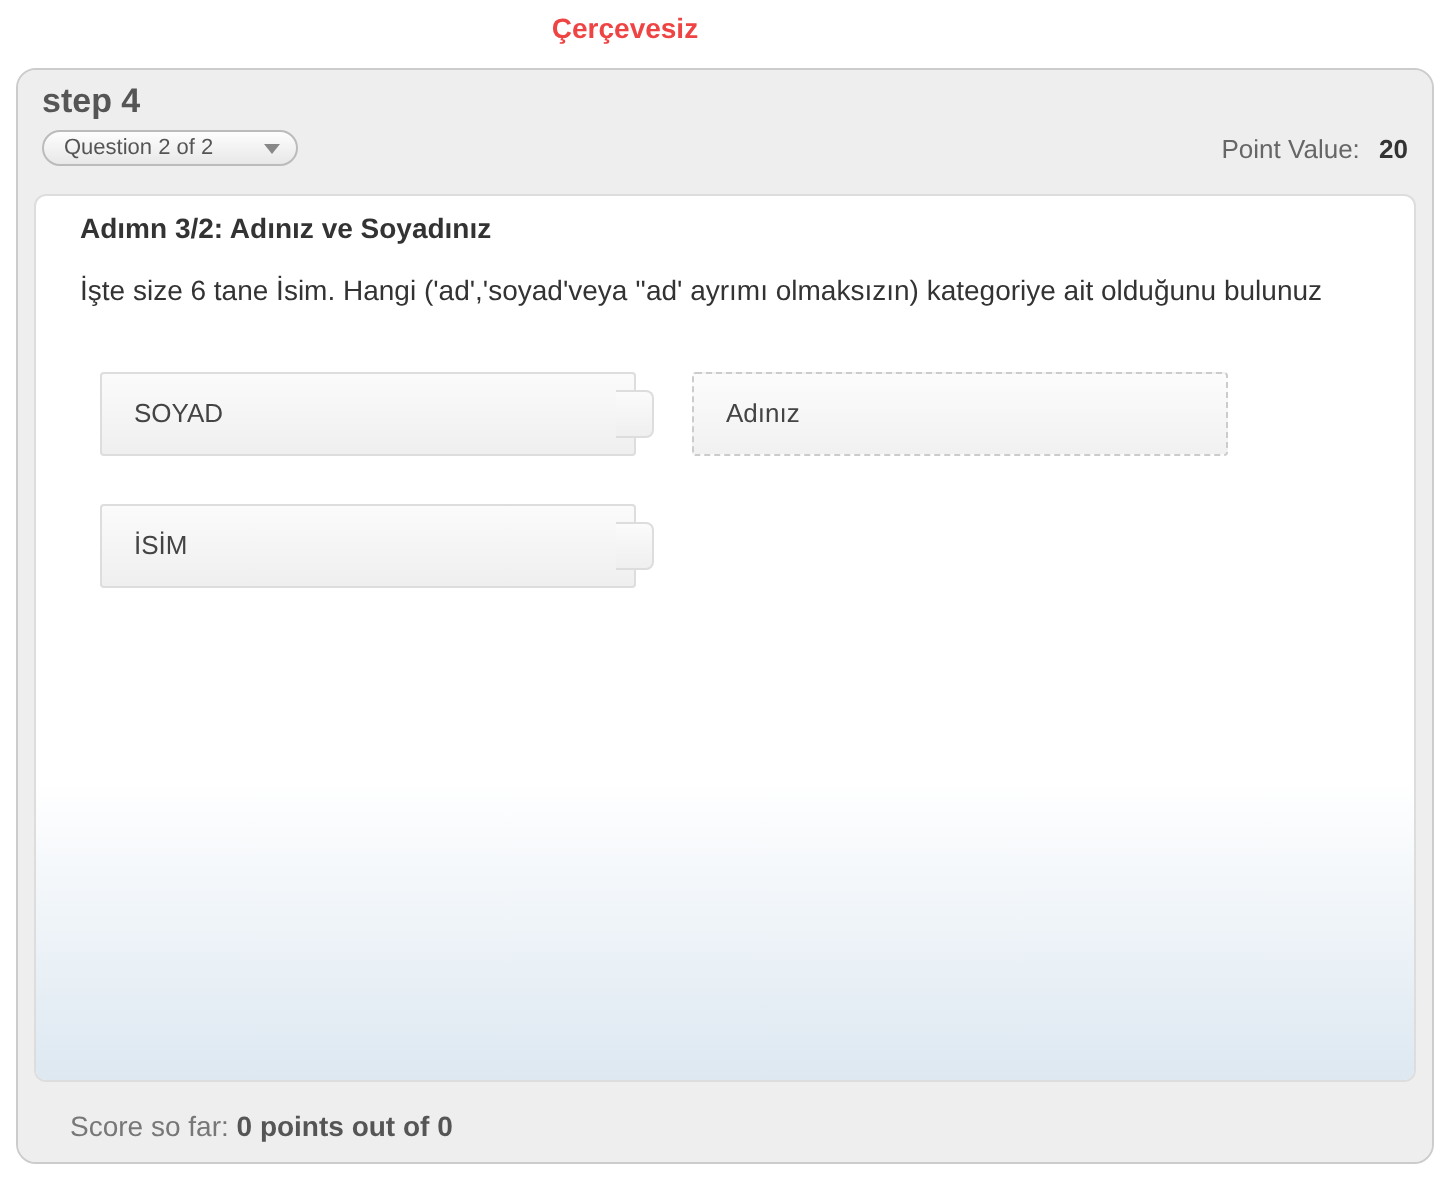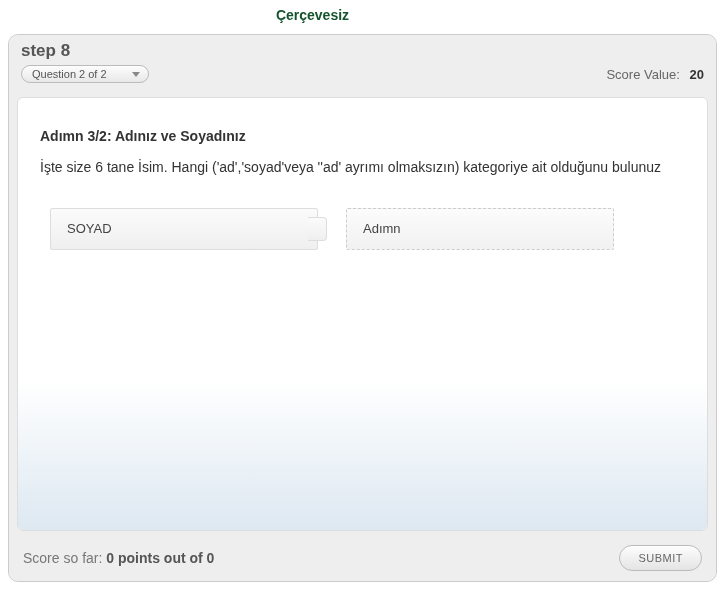--- a/index.html
+++ b/index.html
@@ -9,21 +9,21 @@
     width: 725px;
     height: 593px;
     overflow: hidden;
   }
   .top-link {
     text-align: center;
     padding: 6px 0 4px 0;
     margin-left: -100px;
   }
   .top-link a {
-    color: #14532d;
+    color: #ef4444;
     text-decoration: none;
     font-weight: bold;
     font-size: 14px;
   }
   .panel {
     margin: 6px 8px 8px 8px;
     border: 1px solid #ccc;
     border-radius: 10px;
     overflow: hidden;
     height: 548px;
@@ -81,21 +81,21 @@
     flex: 1;
     padding: 8px 8px 4px 8px;
     display: flex;
     flex-direction: column;
   }
   .card {
     background: #fff;
     border: 1px solid #ddd;
     border-radius: 6px;
     flex: 1;
-    padding: 30px 22px;
+    padding: 8px 22px;
     position: relative;
     overflow: hidden;
   }
   .card::after {
     content: "";
     position: absolute;
     left: 0; right: 0; bottom: 0;
     height: 150px;
     background: linear-gradient(to bottom, rgba(255,255,255,0) 0%, #dde8f1 100%);
     pointer-events: none;
@@ -168,21 +168,21 @@
     background: #fff;
     border: 1px dashed #ccc;
     border-right: none;
     border-radius: 4px 0 0 4px;
     z-index: -1;
   }
   .footer {
     display: flex;
     align-items: center;
     justify-content: space-between;
-    padding: 10px 14px 10px 14px;
+    padding: 10px 14px 10px 26px;
     background: #eeeeee;
   }
   .score {
     font-size: 14px;
     color: #777;
   }
   .score .val {
     color: #555;
     font-weight: bold;
   }
@@ -200,53 +200,55 @@
 </style>
 </head>
 <body>
 
 <div class="top-link">
   <a href="#">Çerçevesiz</a>
 </div>
 
 <div class="panel">
   <div class="panel-header">
-    <div class="step-title">step 8</div>
+    <div class="step-title">step 4</div>
     <div class="header-row">
       <div class="q-select">
         <span>Question 2 of 2</span>
         <span class="caret"></span>
       </div>
       <div class="point-value">
-        <span>Score Value:</span>
+        <span>Point Value:</span>
         <span class="pts">20</span>
       </div>
     </div>
   </div>
 
   <div class="content-wrap">
     <div class="card">
       <div class="q-title">Adımn 3/2: Adınız ve Soyadınız</div>
       <div class="q-text">İşte size 6 tane İsim. Hangi ('ad','soyad'veya ''ad' ayrımı olmaksızın) kategoriye ait olduğunu bulunuz</div>
 
       <div class="pairs">
         <div class="pair-row">
           <div class="slot">
             <span>SOYAD</span>
           </div>
           <div class="tile">
-            <span>Adımn</span>
+            <span>Adınız</span>
           </div>
         </div>
         <div class="pair-row">
+          <div class="slot">
+            <span>İSİM</span>
+          </div>
         </div>
       </div>
     </div>
   </div>
 
   <div class="footer">
     <div class="score">
       <span>Score so far:</span>
       <span class="val">0 points out of 0</span>
     </div>
-    <button class="submit-btn">SUBMIT</button>
   </div>
 </div>
 
 </body></html>

